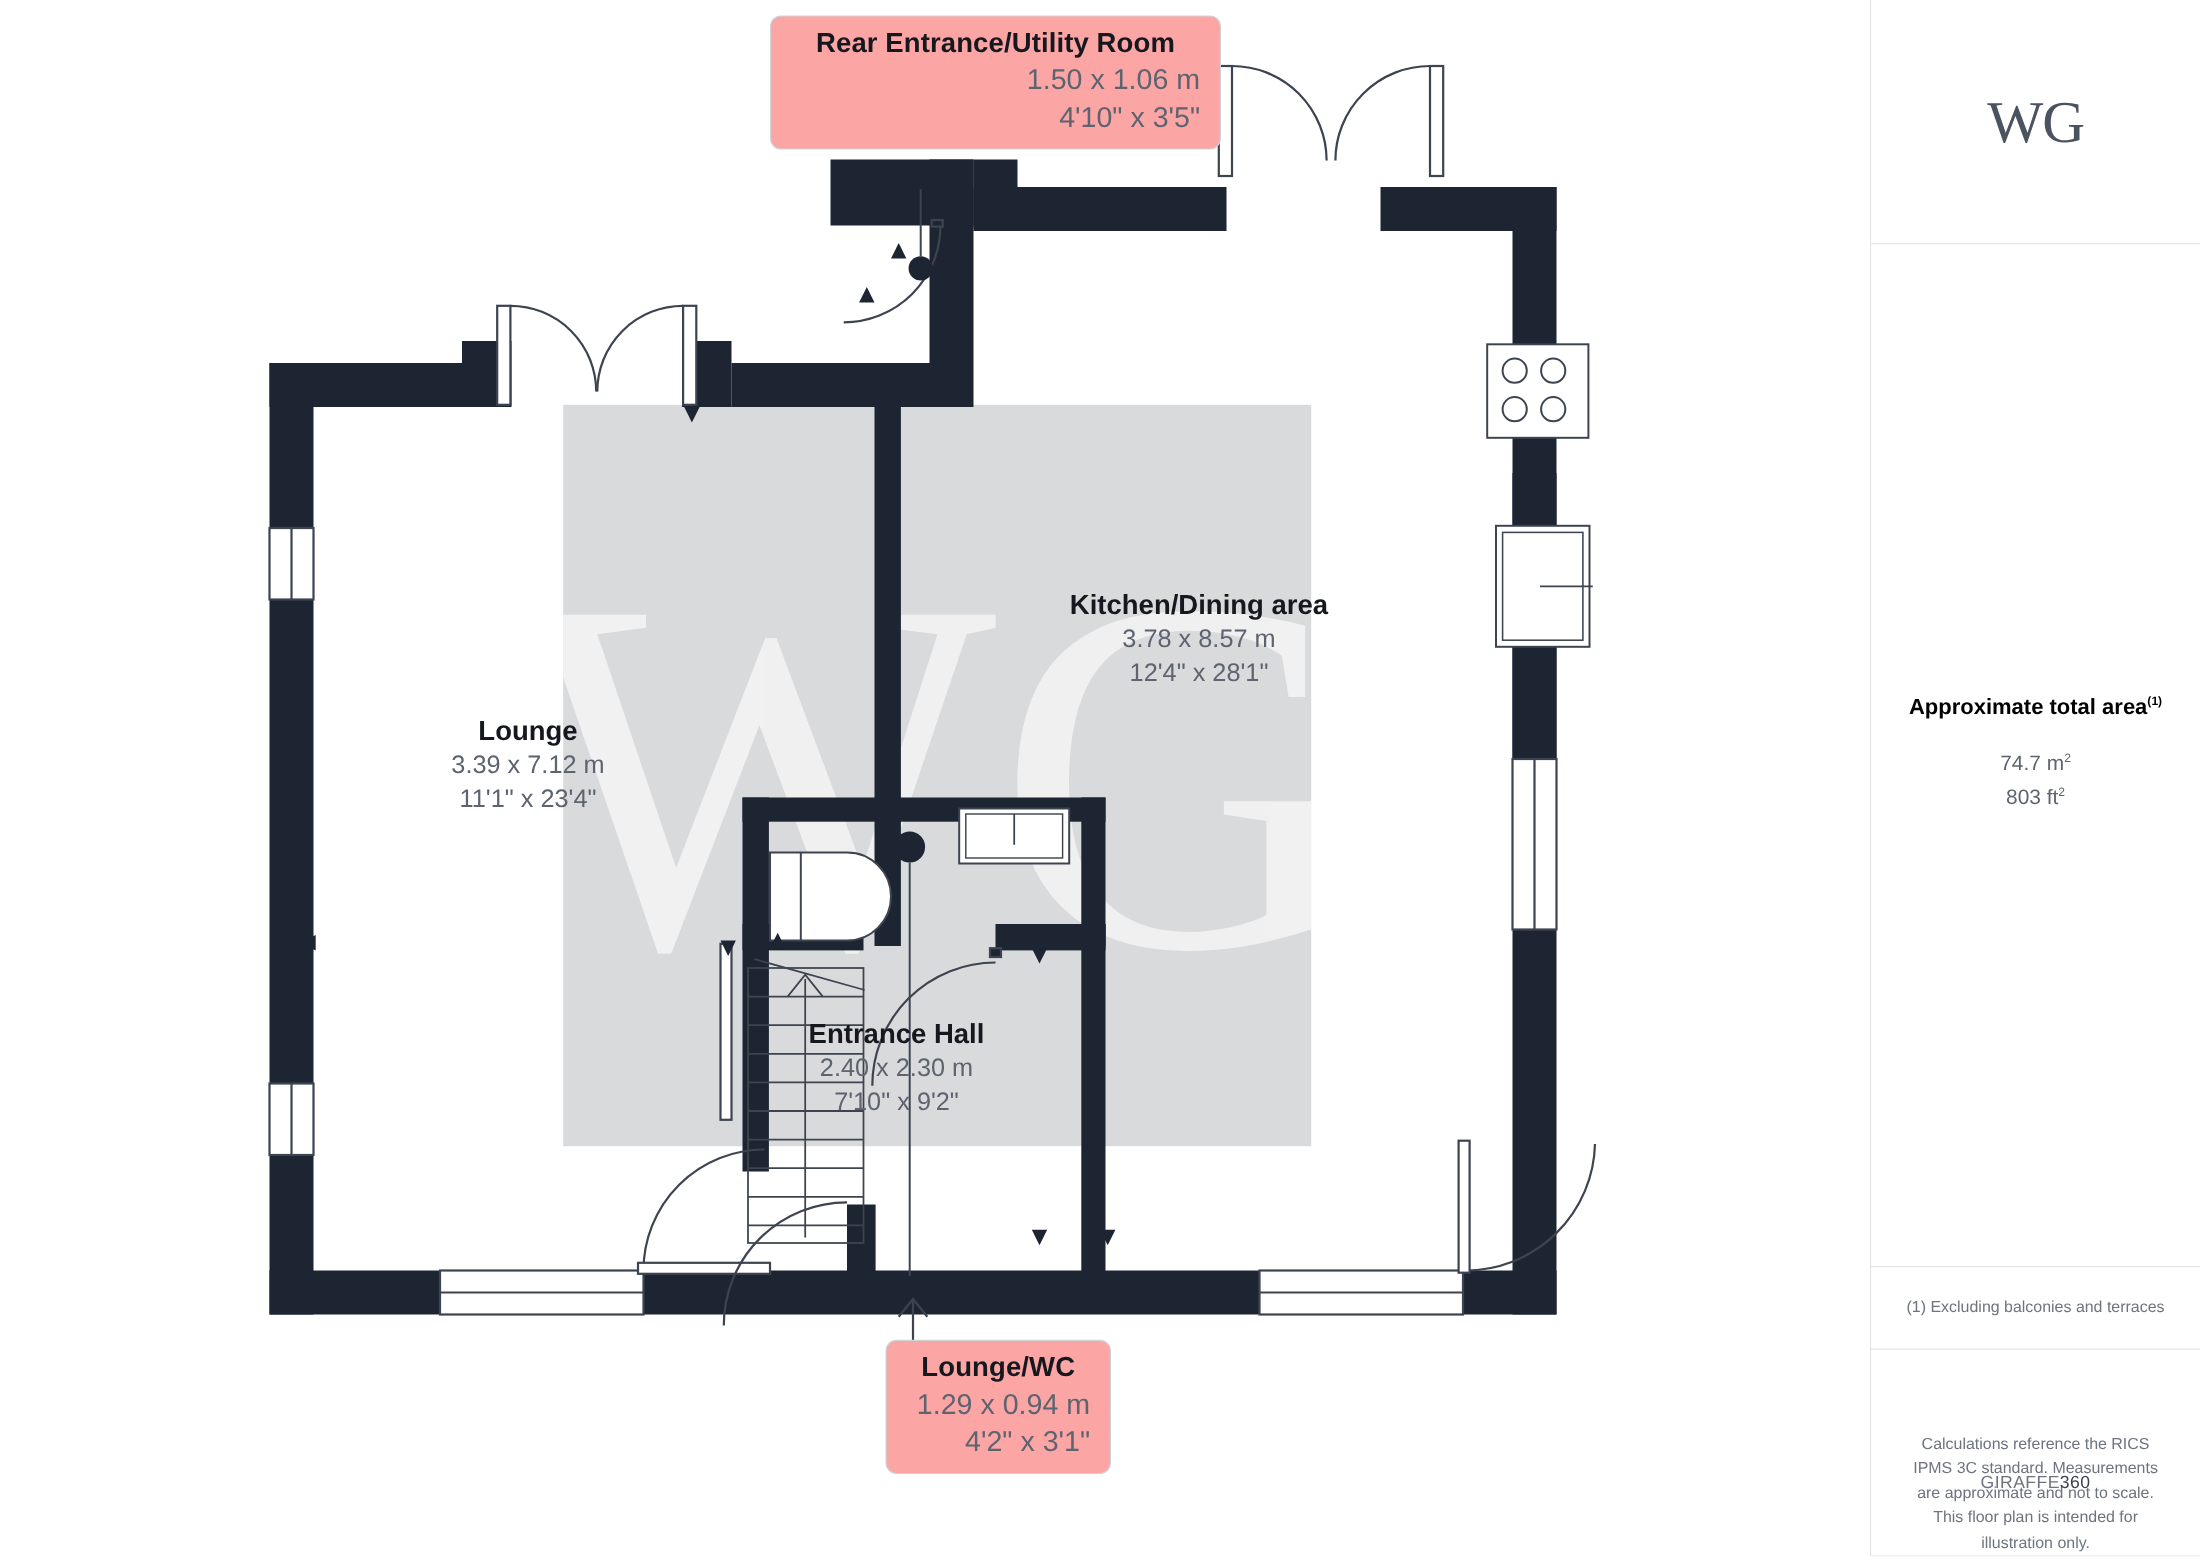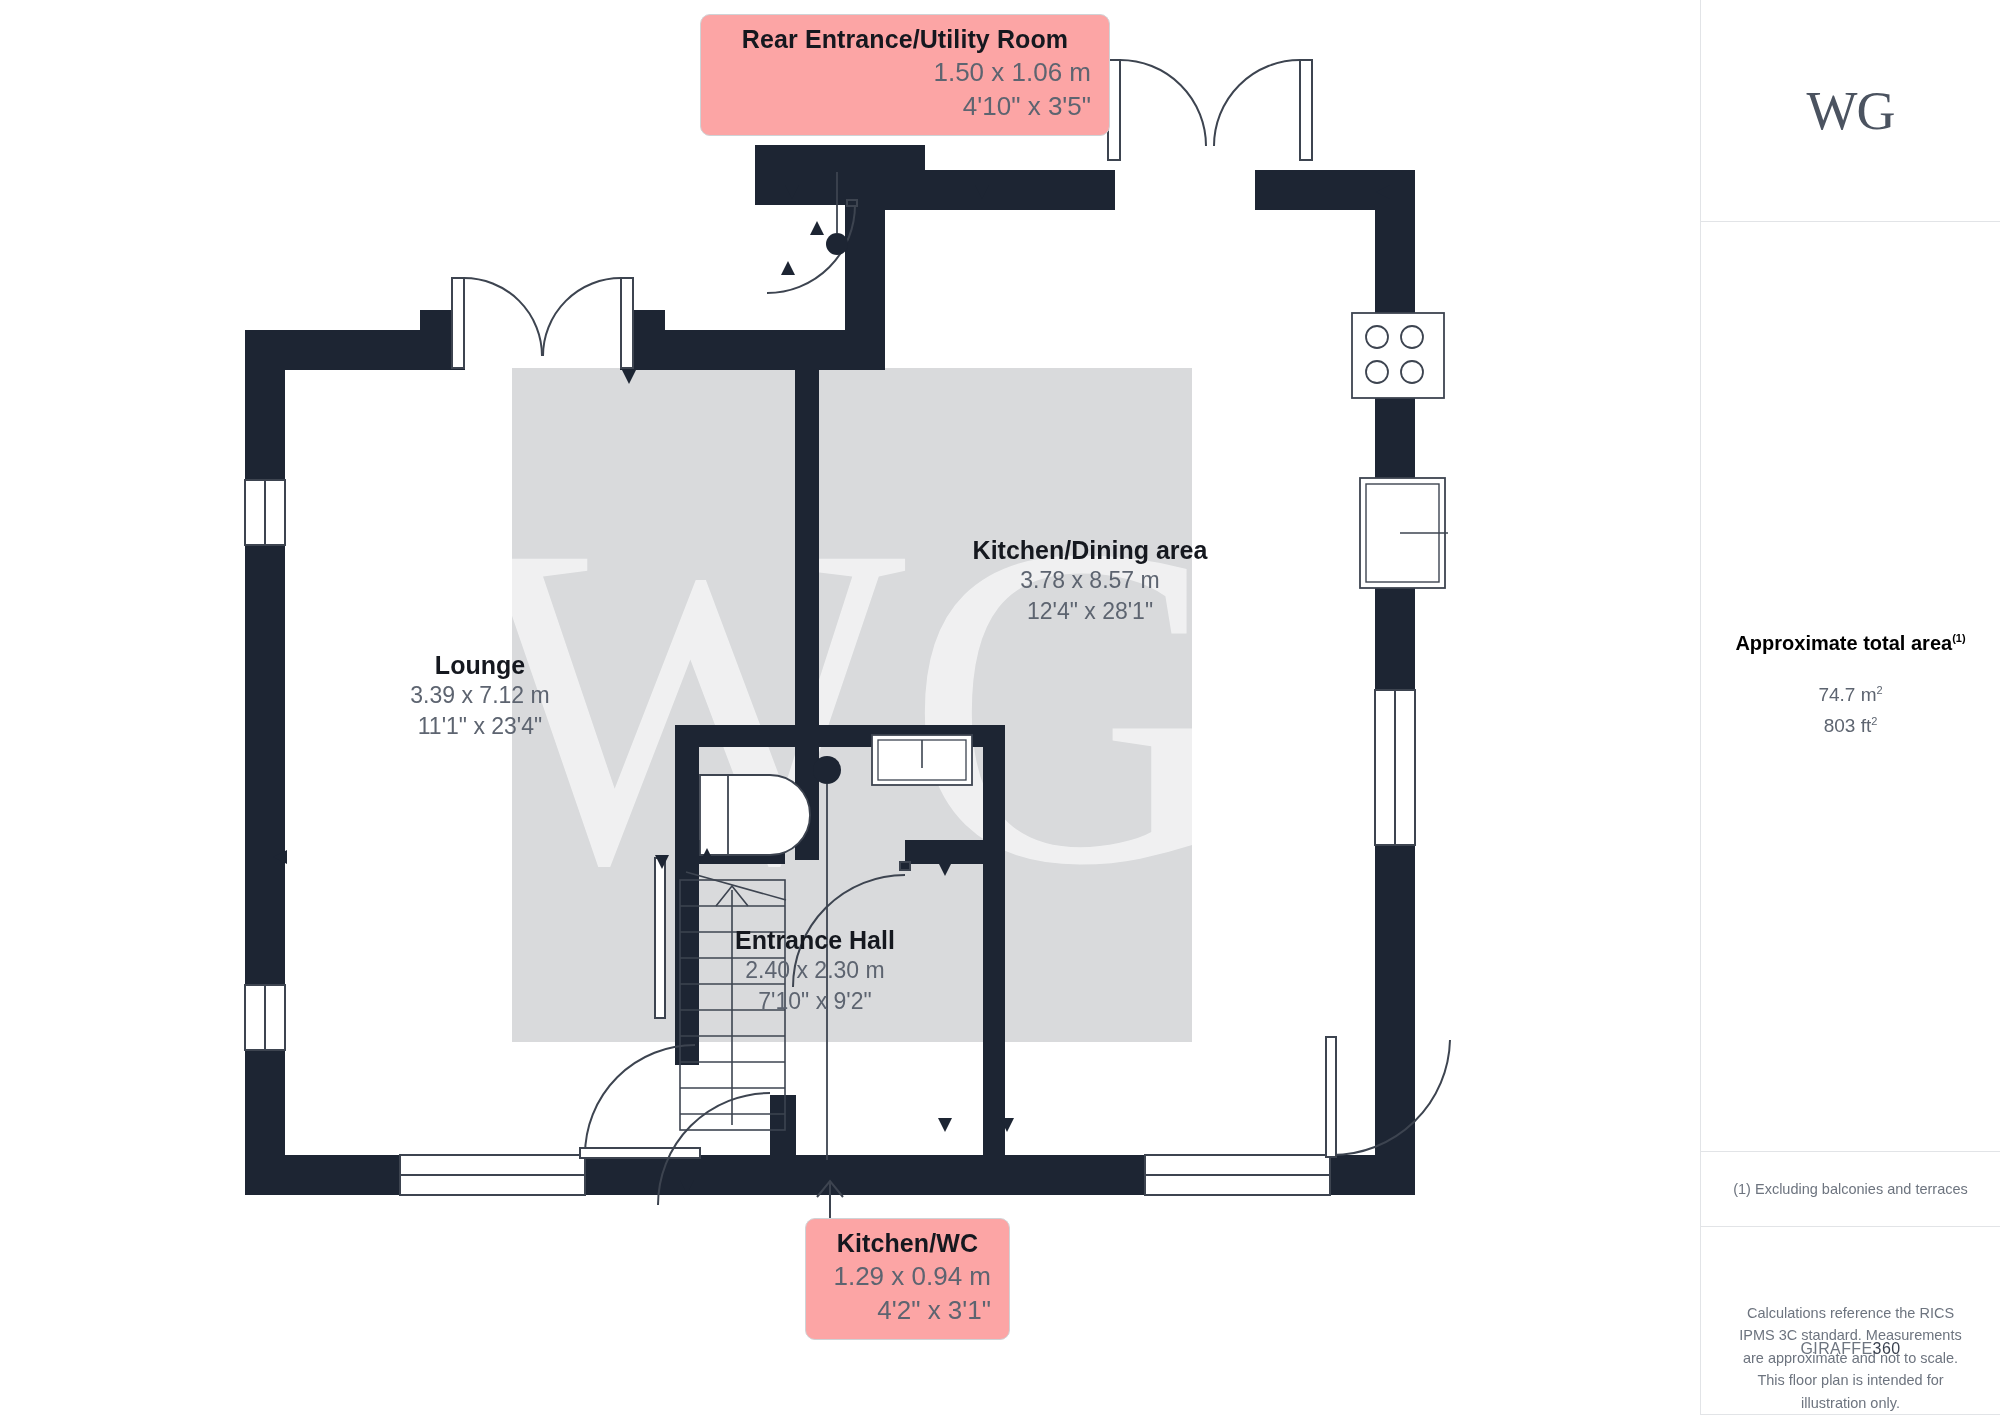--- a/index.html
+++ b/index.html
@@ -370,21 +370,21 @@
       <div class="c-dim">7'10" x 9'2"</div>
     </div>
 
     <svg style="position:absolute; left:810px; top:1175px;" width="40" height="50">
       <g fill="none" stroke="#3d4450" stroke-width="2">
         <line x1="20" y1="48" x2="20" y2="8"></line>
         <polyline points="7,22 20,6 33,22"></polyline>
       </g>
     </svg>
     <div class="callout" id="label-wc" style="left:805px; top:1218px; width:205px;">
-      <div class="c-title">Kitchen/WC</div>
+      <div class="c-title">Lounge/WC</div>
       <div class="c-dim">1.29 x 0.94 m</div>
       <div class="c-dim">4'2" x 3'1"</div>
     </div>
   </div>
 
   <div id="sidebar">
 
     <div class="sb-cell" id="sb-logo-cell">
       <div class="wg-logo">WG</div>
     </div>

